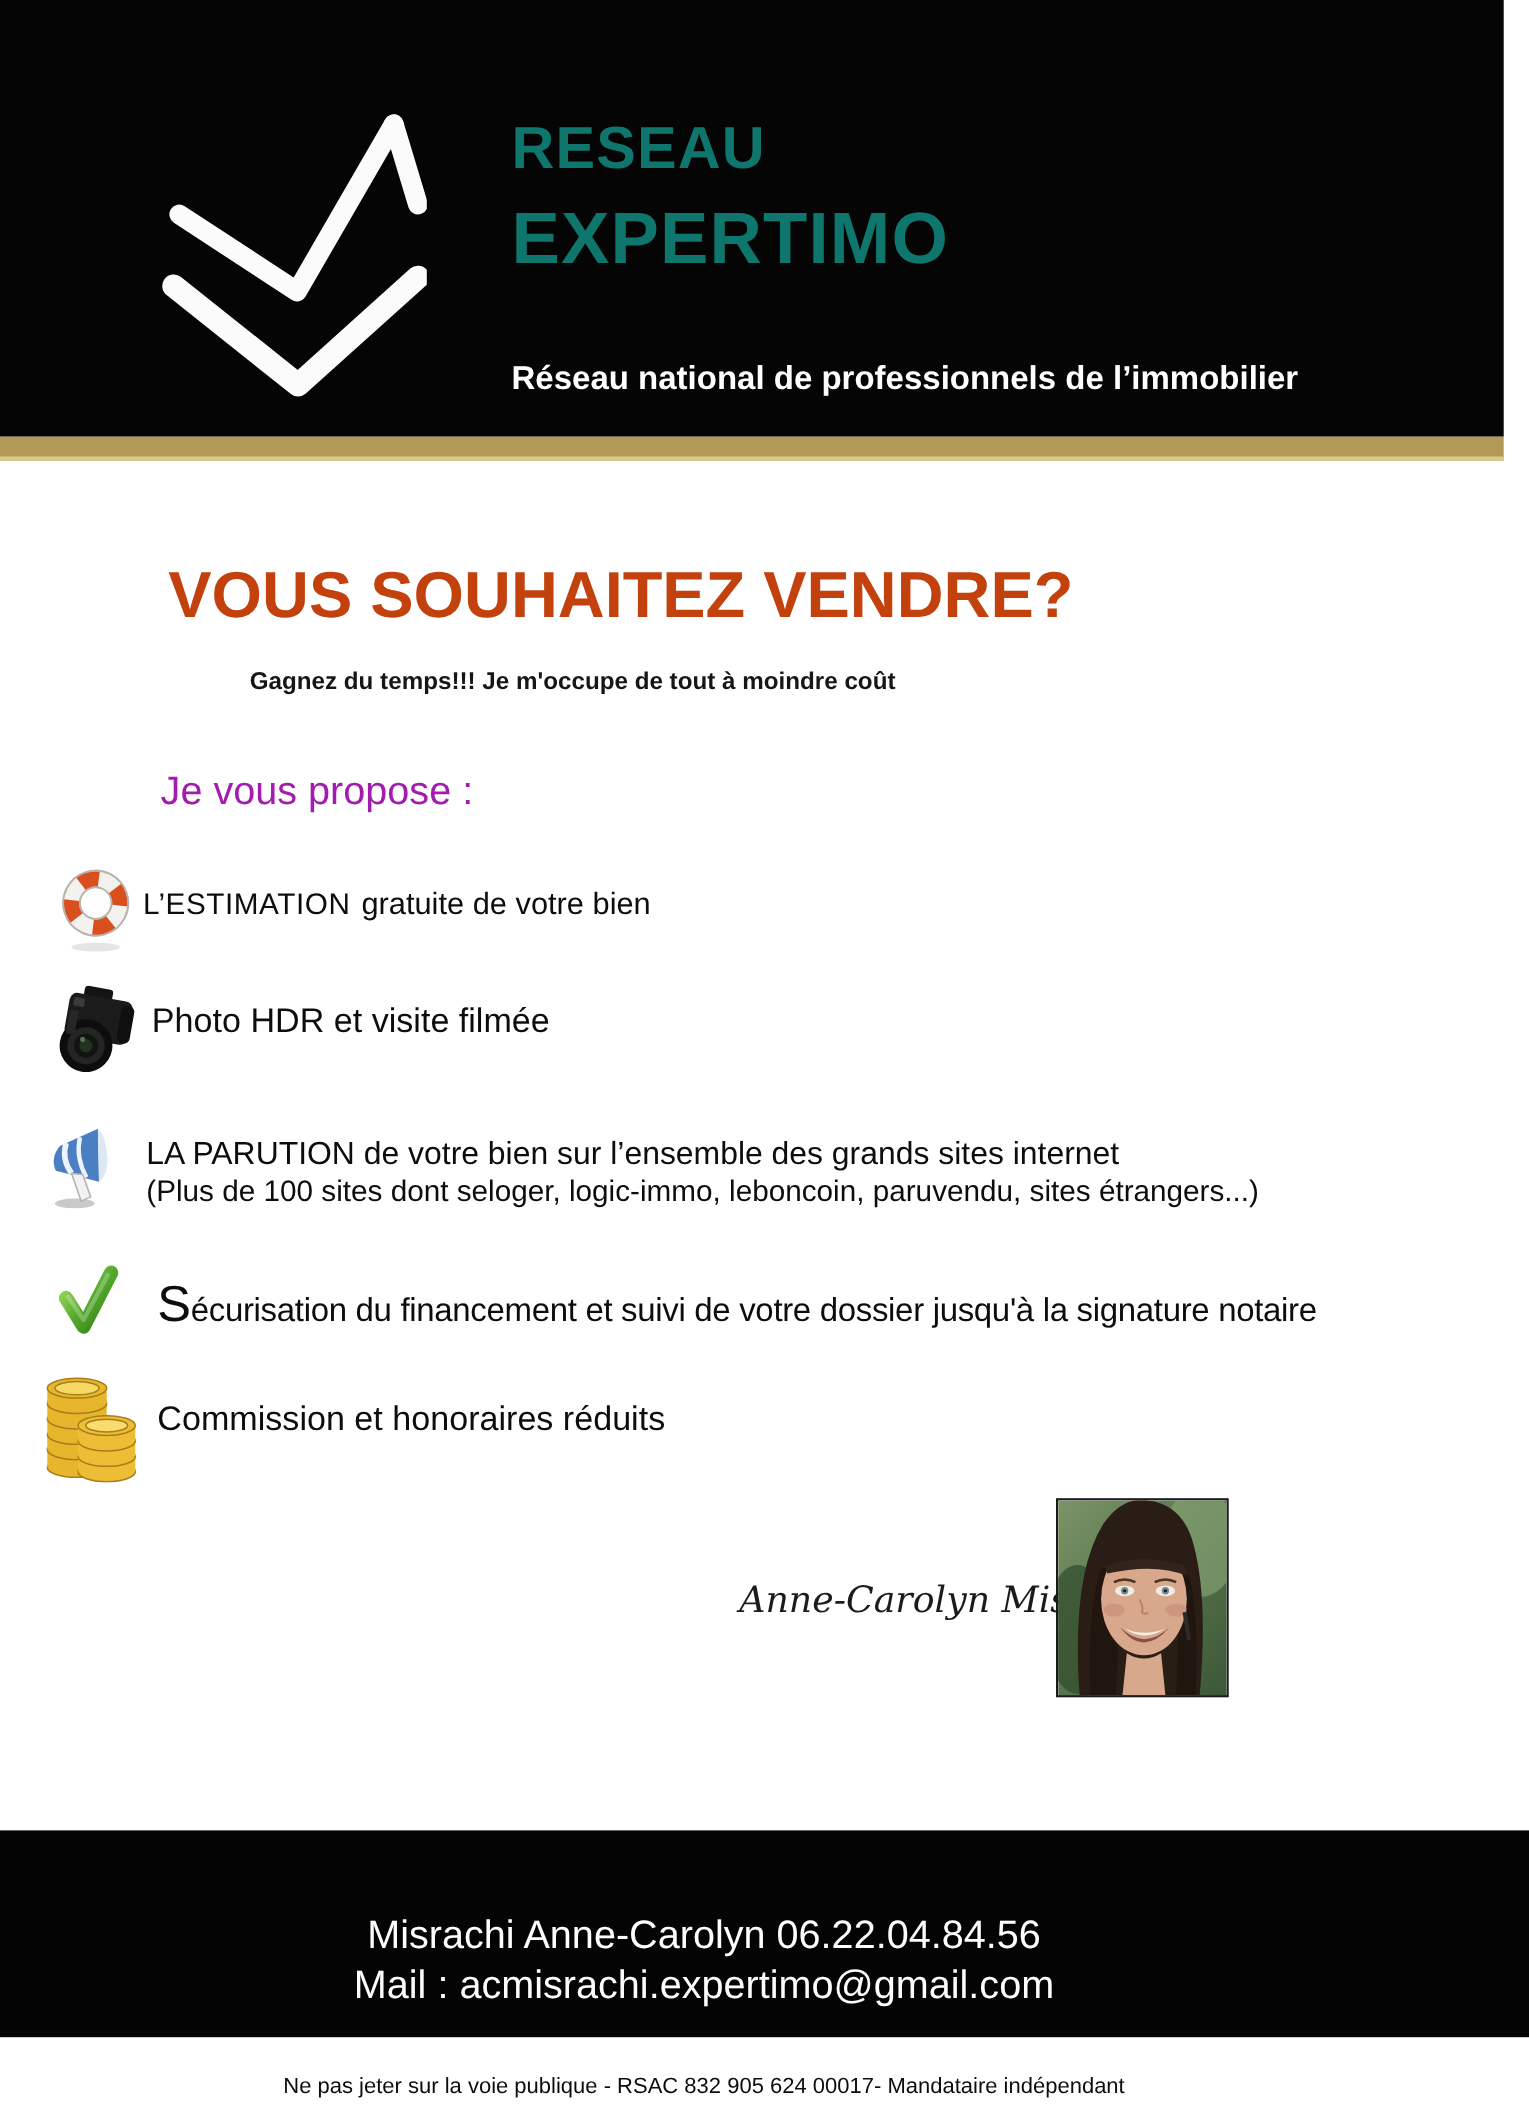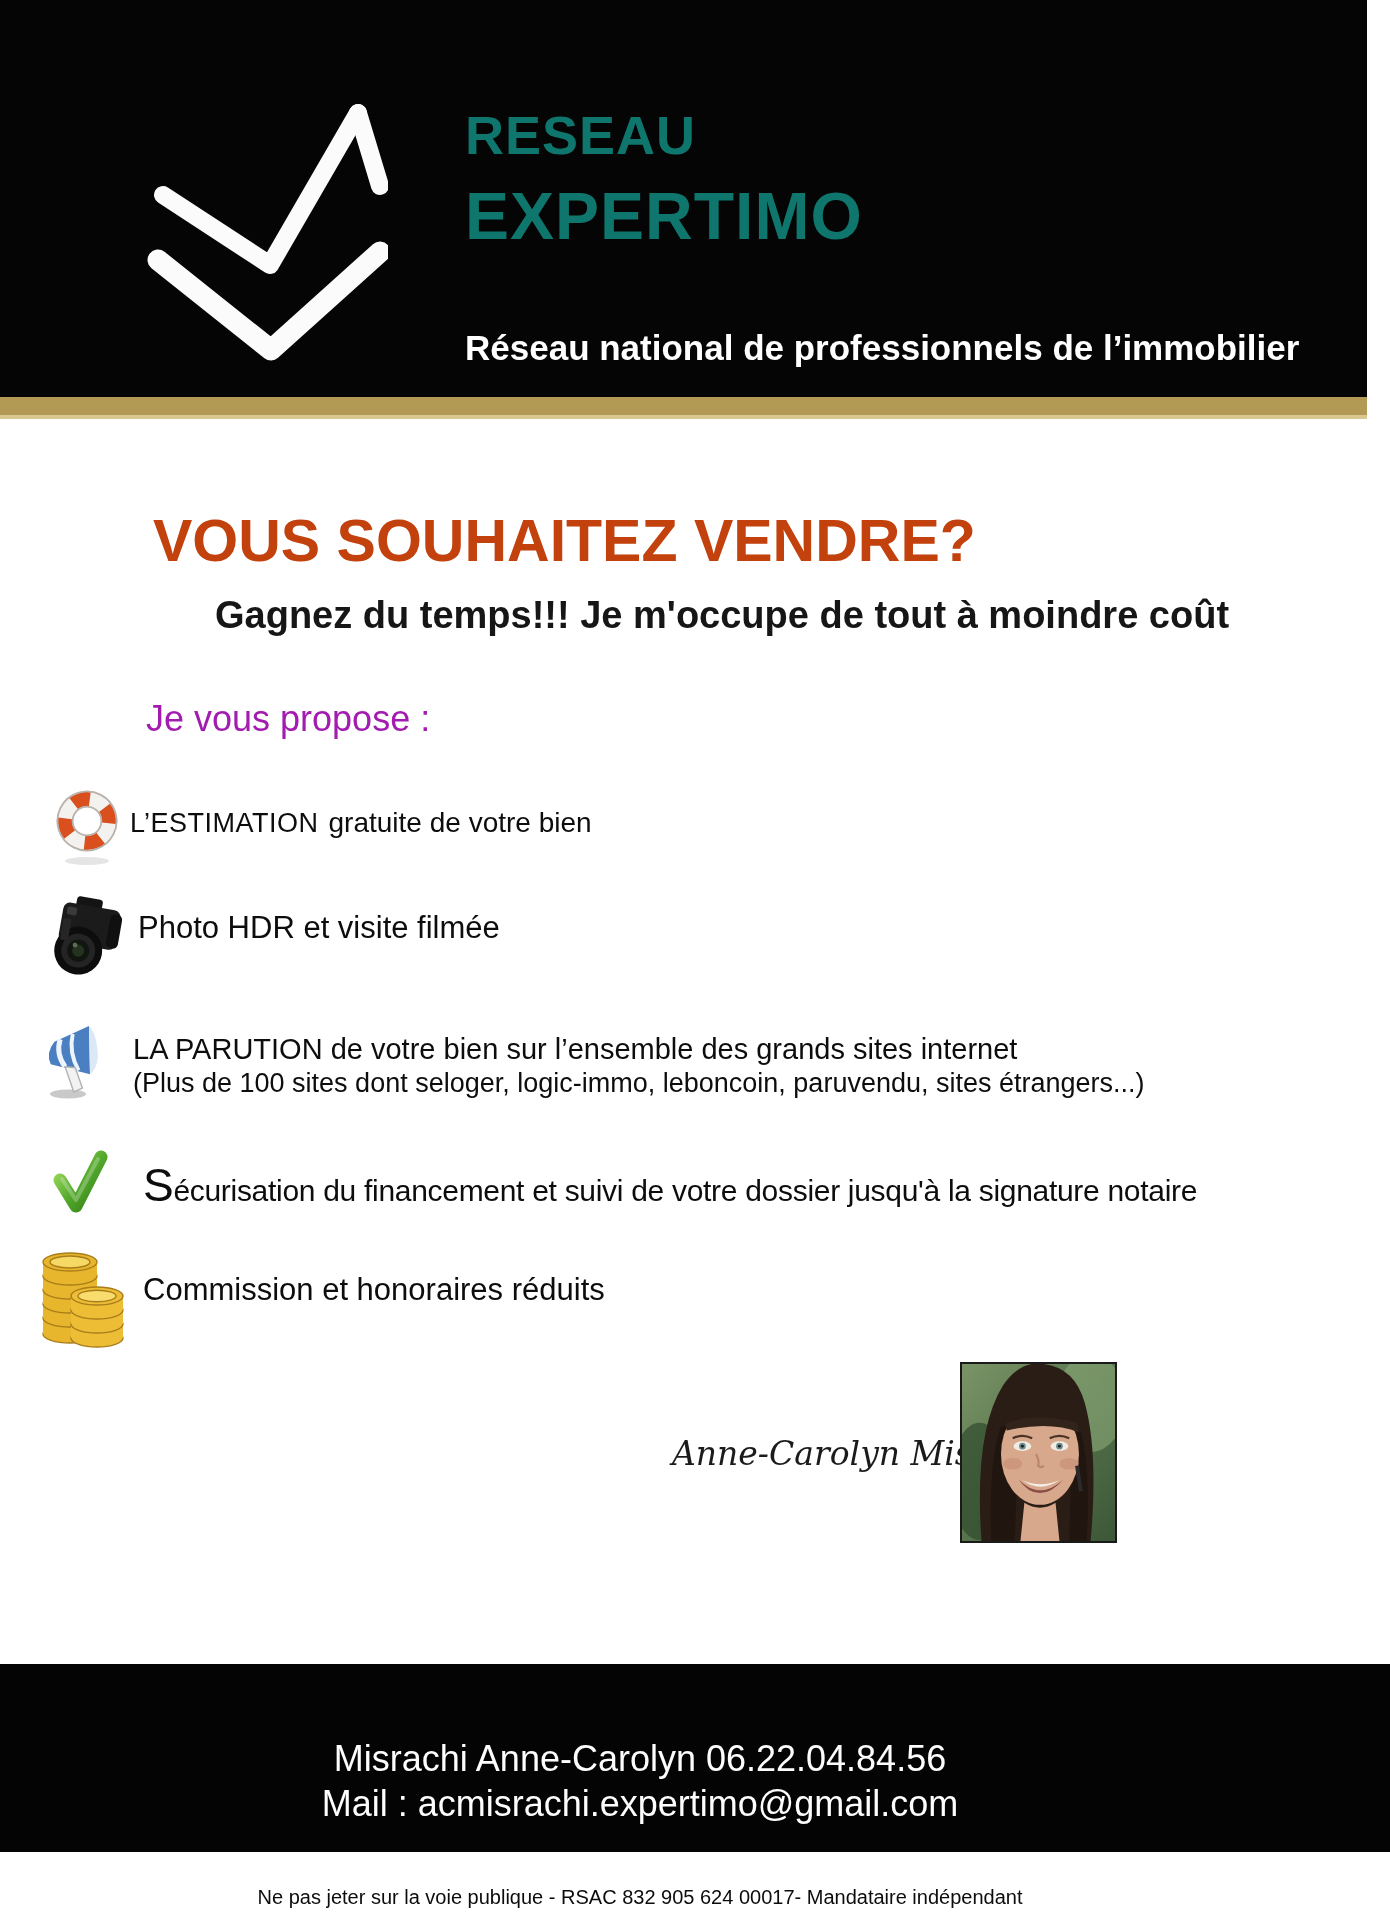--- a/index.html
+++ b/index.html
@@ -7,25 +7,25 @@
     position:relative;width:1390px;height:1924px;margin:0 auto;
     background:#ffffff;overflow:hidden;
     font-family:"Liberation Sans",sans-serif;color:#111;
   }
   
   .header{position:absolute;top:0;left:0;width:1367px;height:397px;background:#050505;}
   .logo{position:absolute;top:78px;left:108px;width:280px;height:300px;}
   .brand{position:absolute;left:465px;top:105px;color:#0f766e;}
   .brand-line1{font-size:54px;font-weight:bold;letter-spacing:1px;line-height:60px;}
   .brand-line2{font-size:66px;font-weight:bold;letter-spacing:1px;line-height:74px;margin-top:14px;}
-  .tagline{position:absolute;left:465px;top:328px;color:#fff;font-size:35px;font-weight:bold;white-space:nowrap;}
+  .tagline{position:absolute;left:465px;top:328px;color:#fff;font-size:30px;font-weight:bold;white-space:nowrap;}
   .gold-bar{position:absolute;top:397px;left:0;width:1367px;height:18px;background:#b29a55;border-bottom:4px solid #d9c88f;}
   
   .title{position:absolute;left:140px;top:494px;margin:13px;color:#c2410c;font-size:59px;font-weight:bold;letter-spacing:0px;white-space:nowrap;}
-  .subtitle{position:absolute;left:215px;top:594px;margin:0;color:#161616;font-size:38px;font-weight:bold;white-space:nowrap;}
+  .subtitle{position:absolute;left:215px;top:594px;margin:12px;color:#161616;font-size:22px;font-weight:bold;white-space:nowrap;}
   .intro{position:absolute;left:146px;top:698px;margin:0;font-size:36px;color:#a21caf;white-space:nowrap;}
   .row-text{position:absolute;white-space:nowrap;color:#0d0d0d;}
   .r1{left:130px;top:805px;font-size:30px;}
   .r1 .lead{font-size:27px;letter-spacing:0.5px;}
   .r1 .rest{font-size:28px;margin-left:10px;}
   .r2{left:138px;top:910px;font-size:31px;}
   .r3{left:133px;top:1032px;font-size:29px;line-height:34px;}
   .r3 .sub{font-size:27px;}
   .r4{left:143px;top:1158px;font-size:30px;letter-spacing:-0.3px;}
   .r4 .big-s{font-size:46px;}

